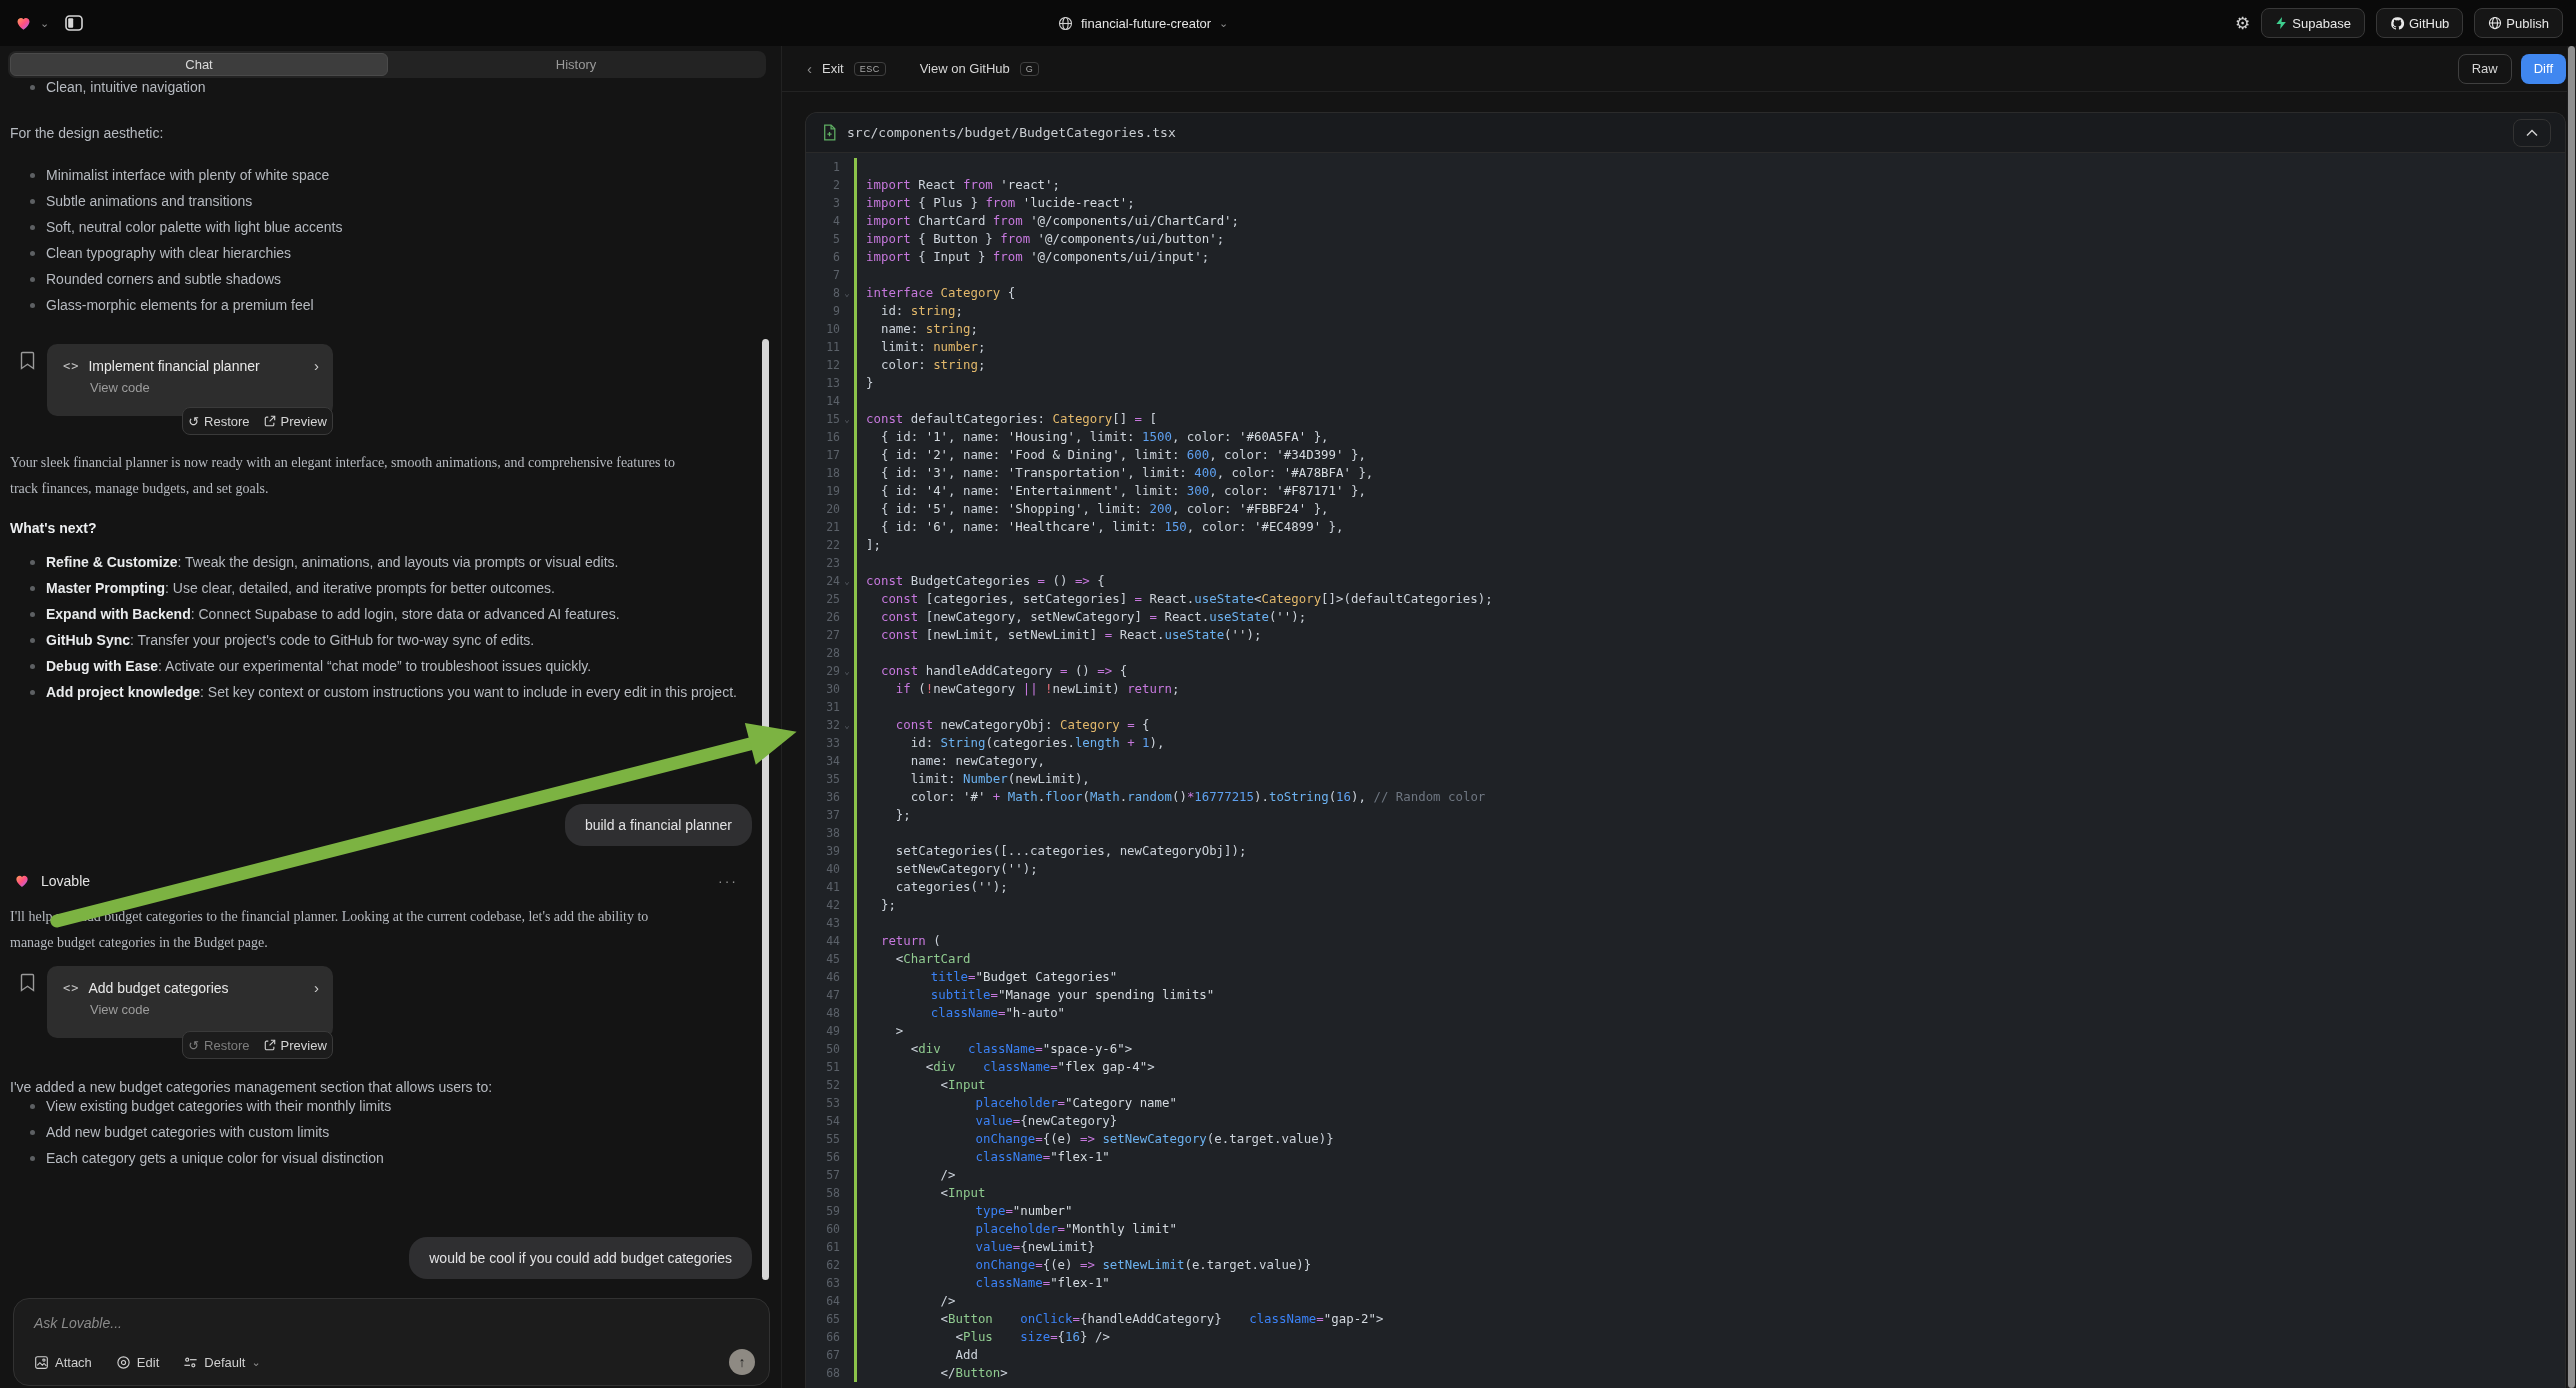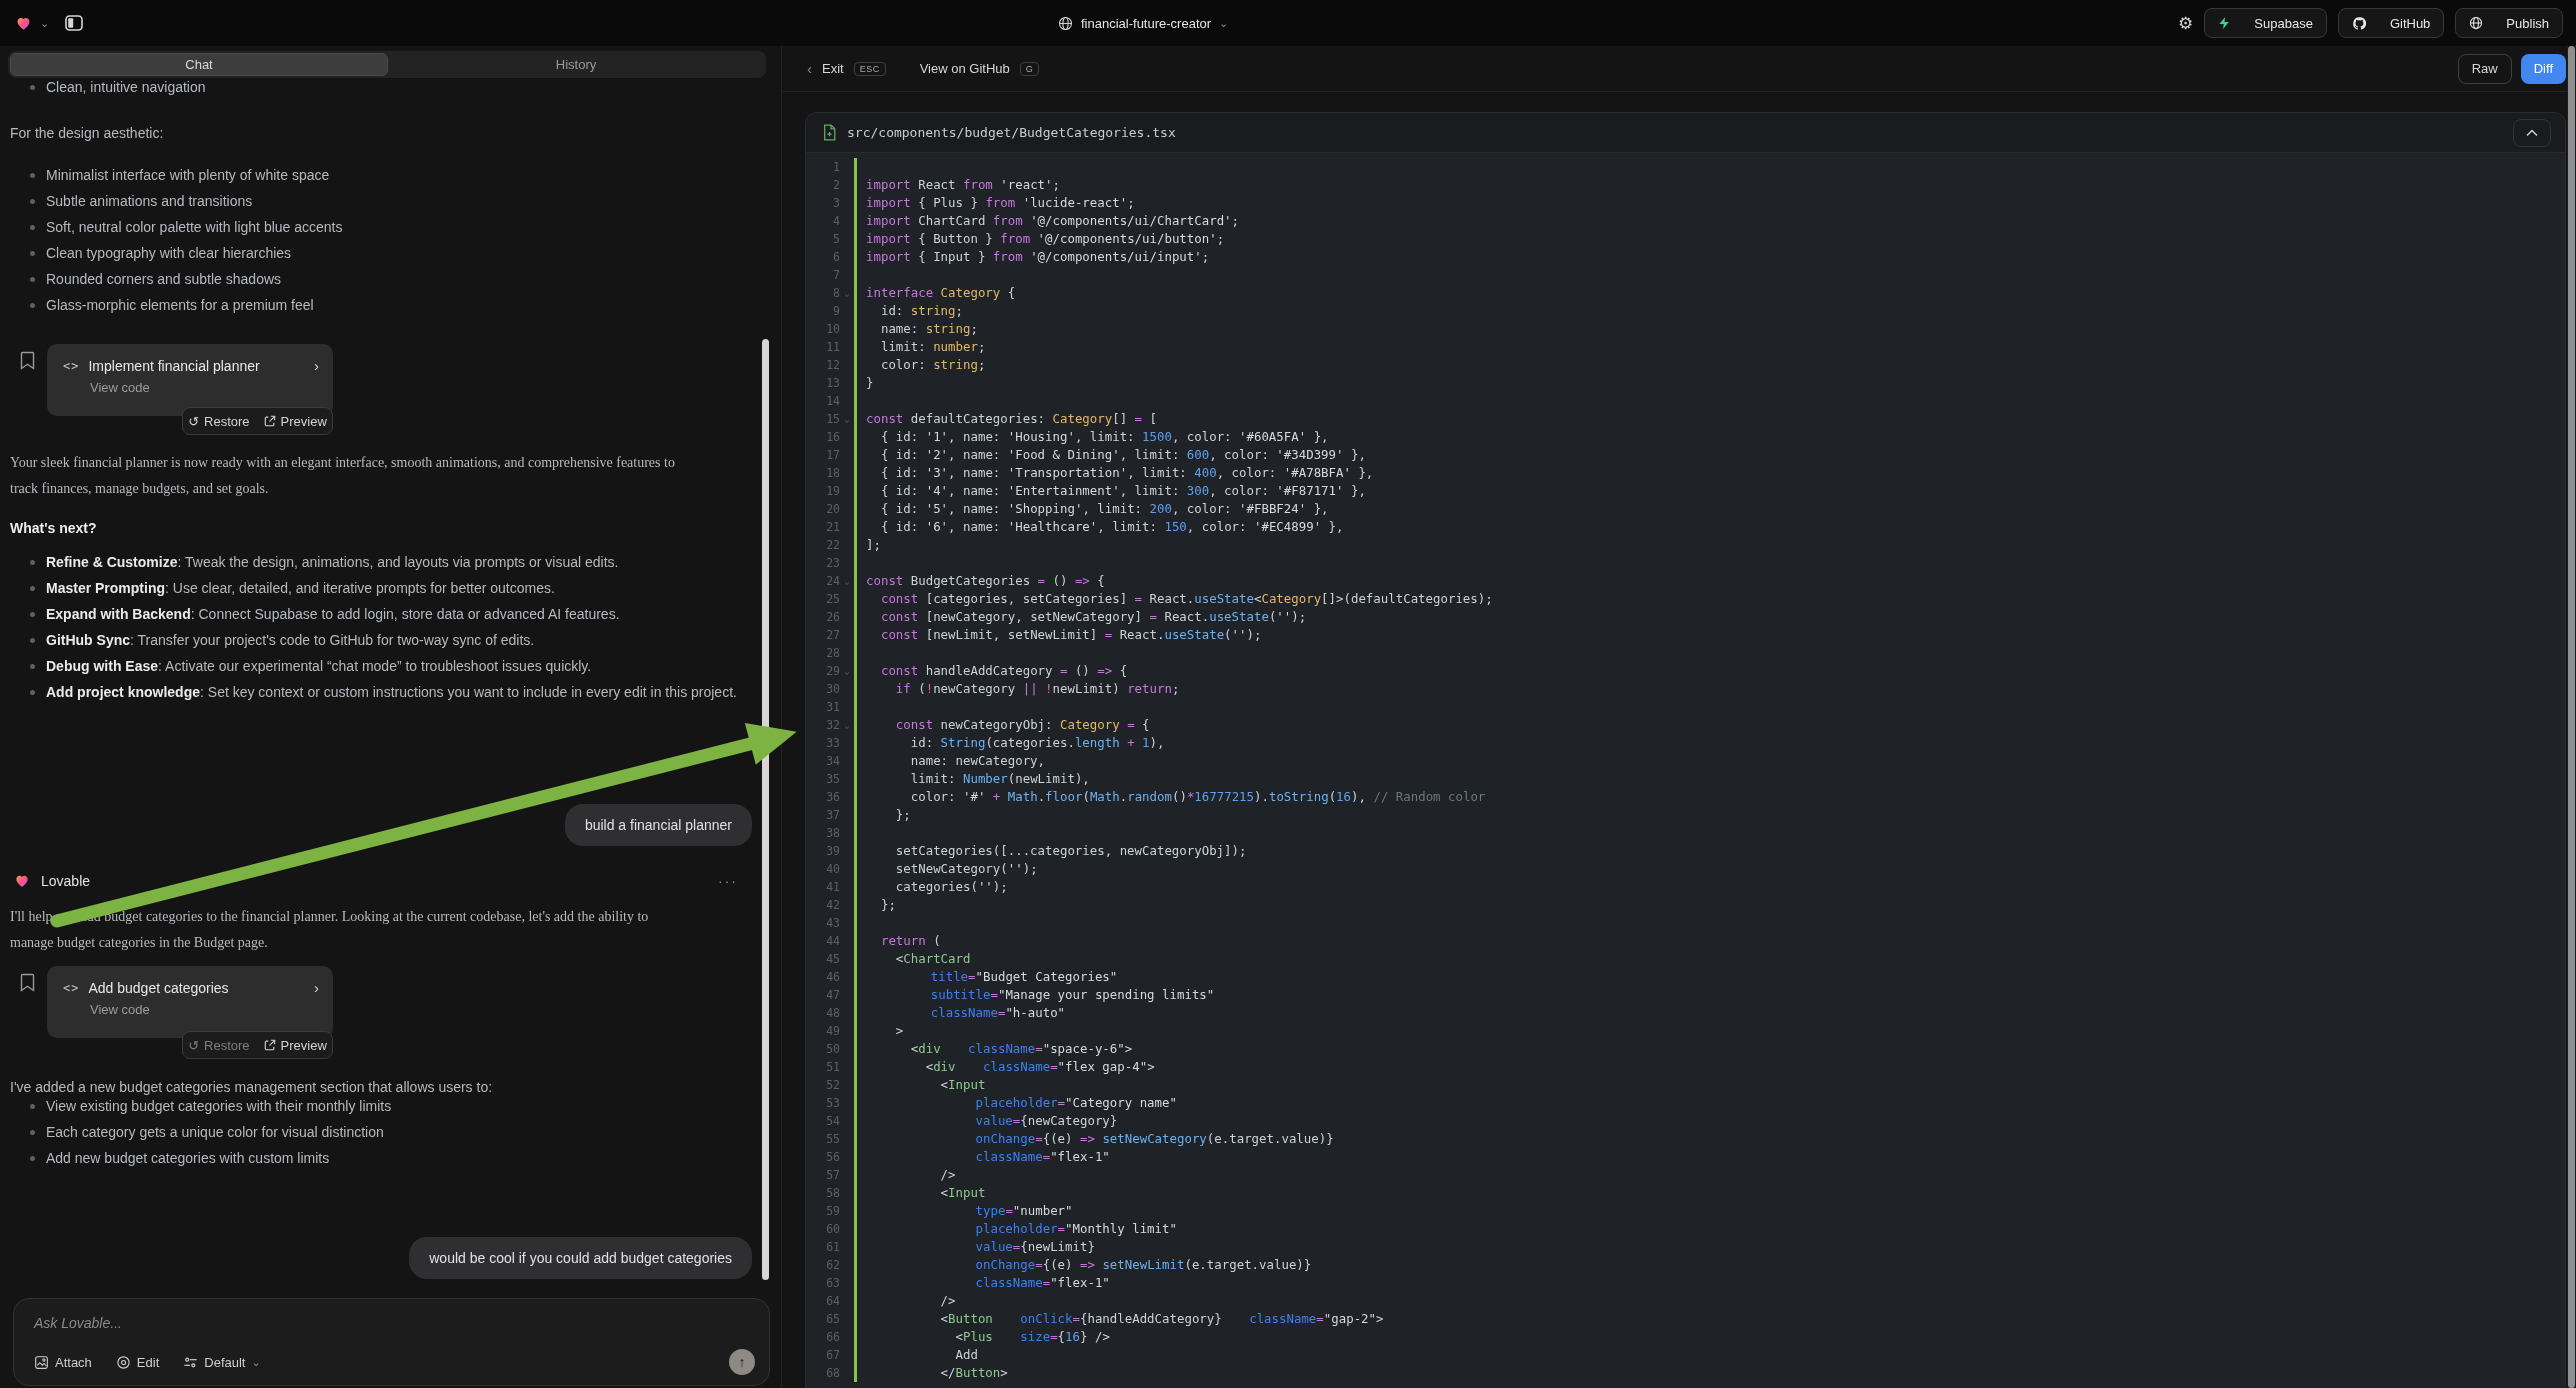--- a/index.html
+++ b/index.html
@@ -12,21 +12,21 @@
 
   
   .topbar { position:absolute; left:0; top:0; width:2576px; height:46px; background:#0a0a0a; }
   .tb-left { position:absolute; left:14px; top:0; height:46px; display:flex; align-items:center; gap:7px; }
   .tb-center { position:absolute; left:1058px; top:0; height:46px; display:flex; align-items:center; gap:8px; }
   .tb-right { position:absolute; right:13px; top:0; height:46px; display:flex; align-items:center; gap:11px; }
   .chev { color:#8d8d8d; font-size:11px; }
   .icon-btn { display:flex; align-items:center; justify-content:center; cursor:pointer; }
   .pill-btn {
     height:30px; padding:0 13px; border:1px solid #383838; border-radius:8px;
-    background:#161616; display:flex; align-items:center; gap:23px;
+    background:#161616; display:flex; align-items:center; gap:4px;
     font-size:13px; color:#e8e8e8; cursor:pointer;
   }
   .proj-title { font-size:13px; color:#e4e4e4; }
   .gear { font-size:17px; color:#d2d2d2; }
 
   
   .chat-panel { position:absolute; left:0; top:46px; width:782px; height:1342px; background:#141414; border-right:1px solid #222; }
   .tabsbar { position:absolute; left:8px; top:5px; width:758px; height:27px; background:#232323; border-radius:8px; display:flex; padding:2px; }
   .tab { flex:1; display:flex; align-items:center; justify-content:center; font-size:13px; color:#9a9a9a; border-radius:6px; cursor:pointer; }
   .tab.active { background:#3d3d3d; color:#d9d9d9; border:1px solid #4a4a4a; }
@@ -275,22 +275,22 @@
           <path d="M12.5 1.5 6.5 7.5"></path>
       </svg>
       <span>Preview</span>
     </span>
   </div>
 
   <div class="chat-block" style="top:1028px;">I've added a new budget categories management section that allows users to:</div>
 
   <div class="chat-block" style="top:1047px;" id="added-list">
       <div class="bullet-item">View existing budget categories with their monthly limits</div>
+      <div class="bullet-item">Add new budget categories with custom limits</div>
       <div class="bullet-item">Each category gets a unique color for visual distinction</div>
-      <div class="bullet-item">Add new budget categories with custom limits</div>
     </div>
 
   <div class="user-bubble" style="top:1191px;">would be cool if you could add budget categories</div>
 
   <div class="composer">
     <div class="composer-ph">Ask Lovable...</div>
     <div class="composer-row">
       <span class="composer-item">
         <svg class="sicon" width="15" height="15" viewBox="0 0 16 16" fill="none" stroke="#cfcfcf" stroke-width="1.2">
           <rect x="1.8" y="1.8" width="12.4" height="12.4" rx="2"></rect>

